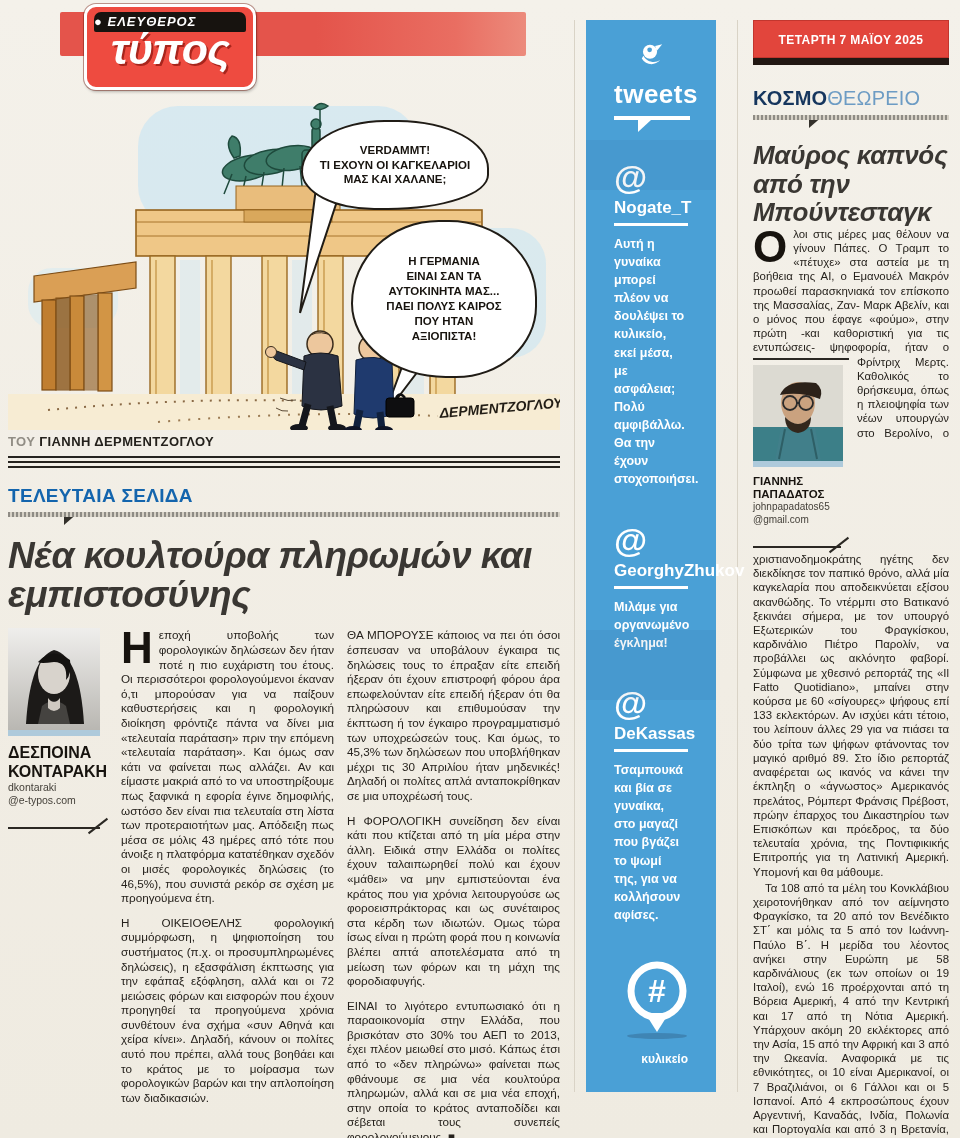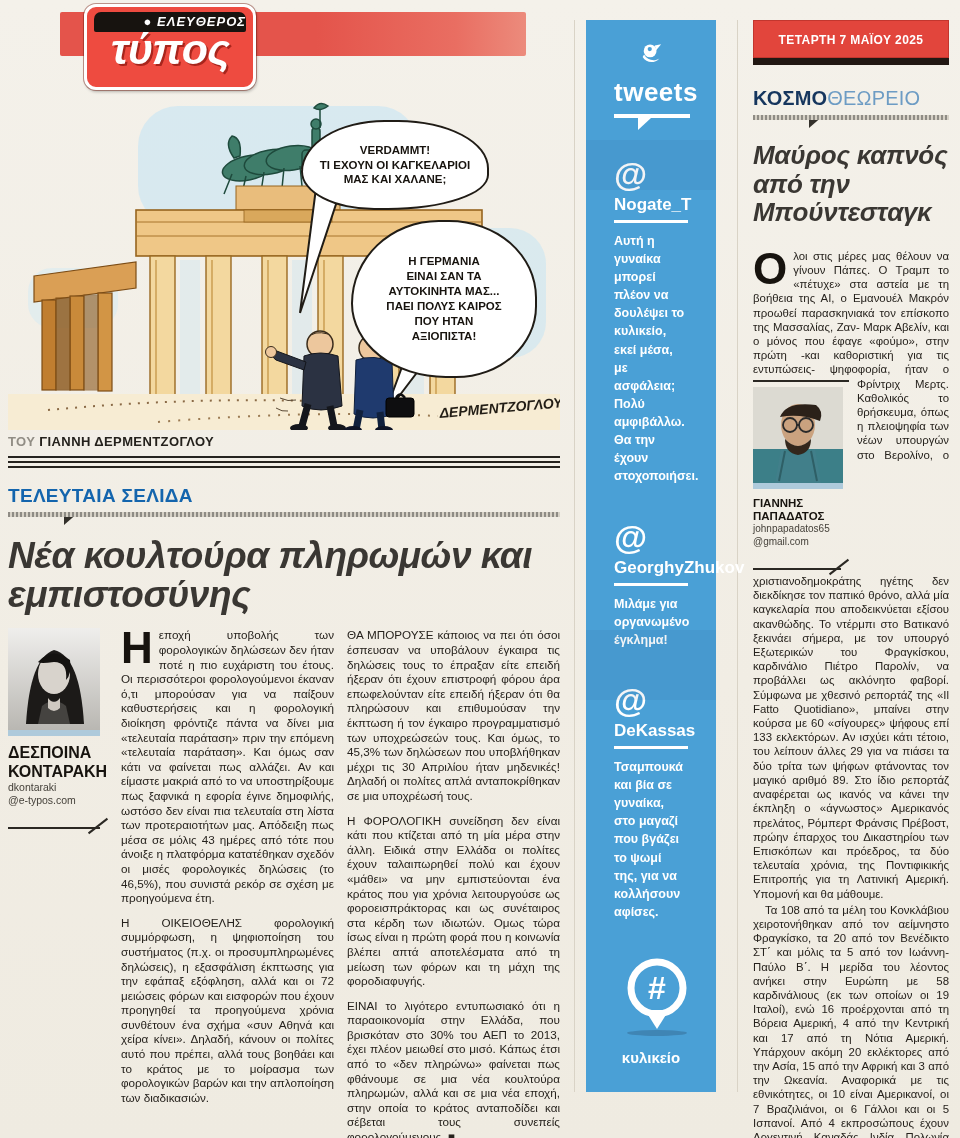--- a/index.html
+++ b/index.html
@@ -14,21 +14,21 @@
   
   .left-region { position:absolute; left:8px; top:4px; width:552px; }
 
   .masthead { position:relative; height:92px; }
   .red-band { position:absolute; left:52px; top:8px; width:466px; height:44px;
     background:linear-gradient(90deg,#e4544b 0 55%,#e96e62 85%,#ec8b7c); border-radius:2px; }
   .logo-box { position:absolute; left:76px; top:0; width:172px; height:86px;
     background:#ee4b40; border:3px solid #fff; border-radius:12px;
     box-shadow:0 0 0 1px rgba(120,30,20,.45), 1px 2px 3px rgba(0,0,0,.25); padding:5px 7px 0; }
   .logo-top { background:#17130f; color:#fff; font-style:italic; font-weight:700;
-    font-size:13px; letter-spacing:1px; text-align:right; padding:2px 0 3px;
+    font-size:13px; letter-spacing:1px; text-align:left; padding:2px 0 3px;
     border-radius:7px 7px 2px 2px; }
   .logo-main { color:#fff; font-weight:800; font-style:italic; font-size:43px;
     line-height:.95; text-align:center; margin-top:-3px; letter-spacing:-1px;
     text-shadow:2px 2px 0 #a8251c; }
 
   .cartoon { position:relative; height:332px; margin-top:2px; }
   .cartoon svg { position:absolute; inset:0; }
   .bubble { position:absolute; background:#fff; border:2px solid #201c16;
     font-weight:700; font-size:11.5px; line-height:1.3; color:#17130e;
     text-align:center; white-space:pre-line; display:flex; align-items:center;
@@ -85,32 +85,32 @@
   .wnotch-rule { position:relative; height:16px; margin-bottom:40px; }
   .wnotch-rule .bar { position:absolute; left:0; right:-2px; top:0; height:4px; background:#fff; }
   .wnotch-rule .notch::after { content:""; position:absolute; left:24px; top:4px;
     border-left:13px solid #fff; border-bottom:12px solid rgba(0,0,0,0); }
   .tweet { margin-bottom:34px; }
   .tweet .at { font-size:34px; font-weight:700; line-height:1; }
   .tweet .handle { font-weight:800; font-size:17px; margin-top:4px; }
   .tweet .hrule { height:3px; background:#fff; margin:5px 0 9px; }
   .tweet .txt { font-size:12.5px; font-weight:700; line-height:1.45; }
   .hashtag-block { margin-top:auto; text-align:center; }
-  .hashtag-label { font-size:15px; font-weight:800; margin-top:6px; text-align:center; }
+  .hashtag-label { font-size:12px; font-weight:800; margin-top:6px; text-align:right; }
 
   
   .right-region { position:absolute; left:753px; top:20px; width:196px; }
   .date-bar { background:#e2453c; border-bottom:7px solid #221813; color:#fff;
     text-align:center; font-weight:700; font-size:12px; letter-spacing:.4px;
     padding:13px 0 11px; box-shadow:inset 0 0 0 1px rgba(120,20,15,.3); }
   .kicker-2 { margin-top:22px; font-size:20px; letter-spacing:.2px; }
   .kicker-2 .k-bold { font-weight:800; color:#16365e; }
   .kicker-2 .k-light { font-weight:400; color:#6d9cc4; }
   .headline-2 { font-size:26px; font-weight:800; font-style:italic; color:#3a3733;
-    line-height:1.1; letter-spacing:-.3px; margin:10px 0 22px; }
+    line-height:1.1; letter-spacing:-.3px; margin:10px 0 0; }
   .bodytxt-r { font-size:11.4px; line-height:14.2px; text-align:justify; color:#26221d; }
   .bodytxt-r p + p { margin-top:2px; text-indent:12px; }
   .author-float { float:left; width:96px; margin:3px 8px 2px 0; font-size:10px; }
   .author-float .toprule { border-top:2px solid #2b2823; margin-bottom:5px; }
   .author-float .author-name { font-size:11.5px; }
   .author-float .photo { width:90px; }
   .author-float .photo-strip { width:90px; }
 </style>
 </head>
 <body>

